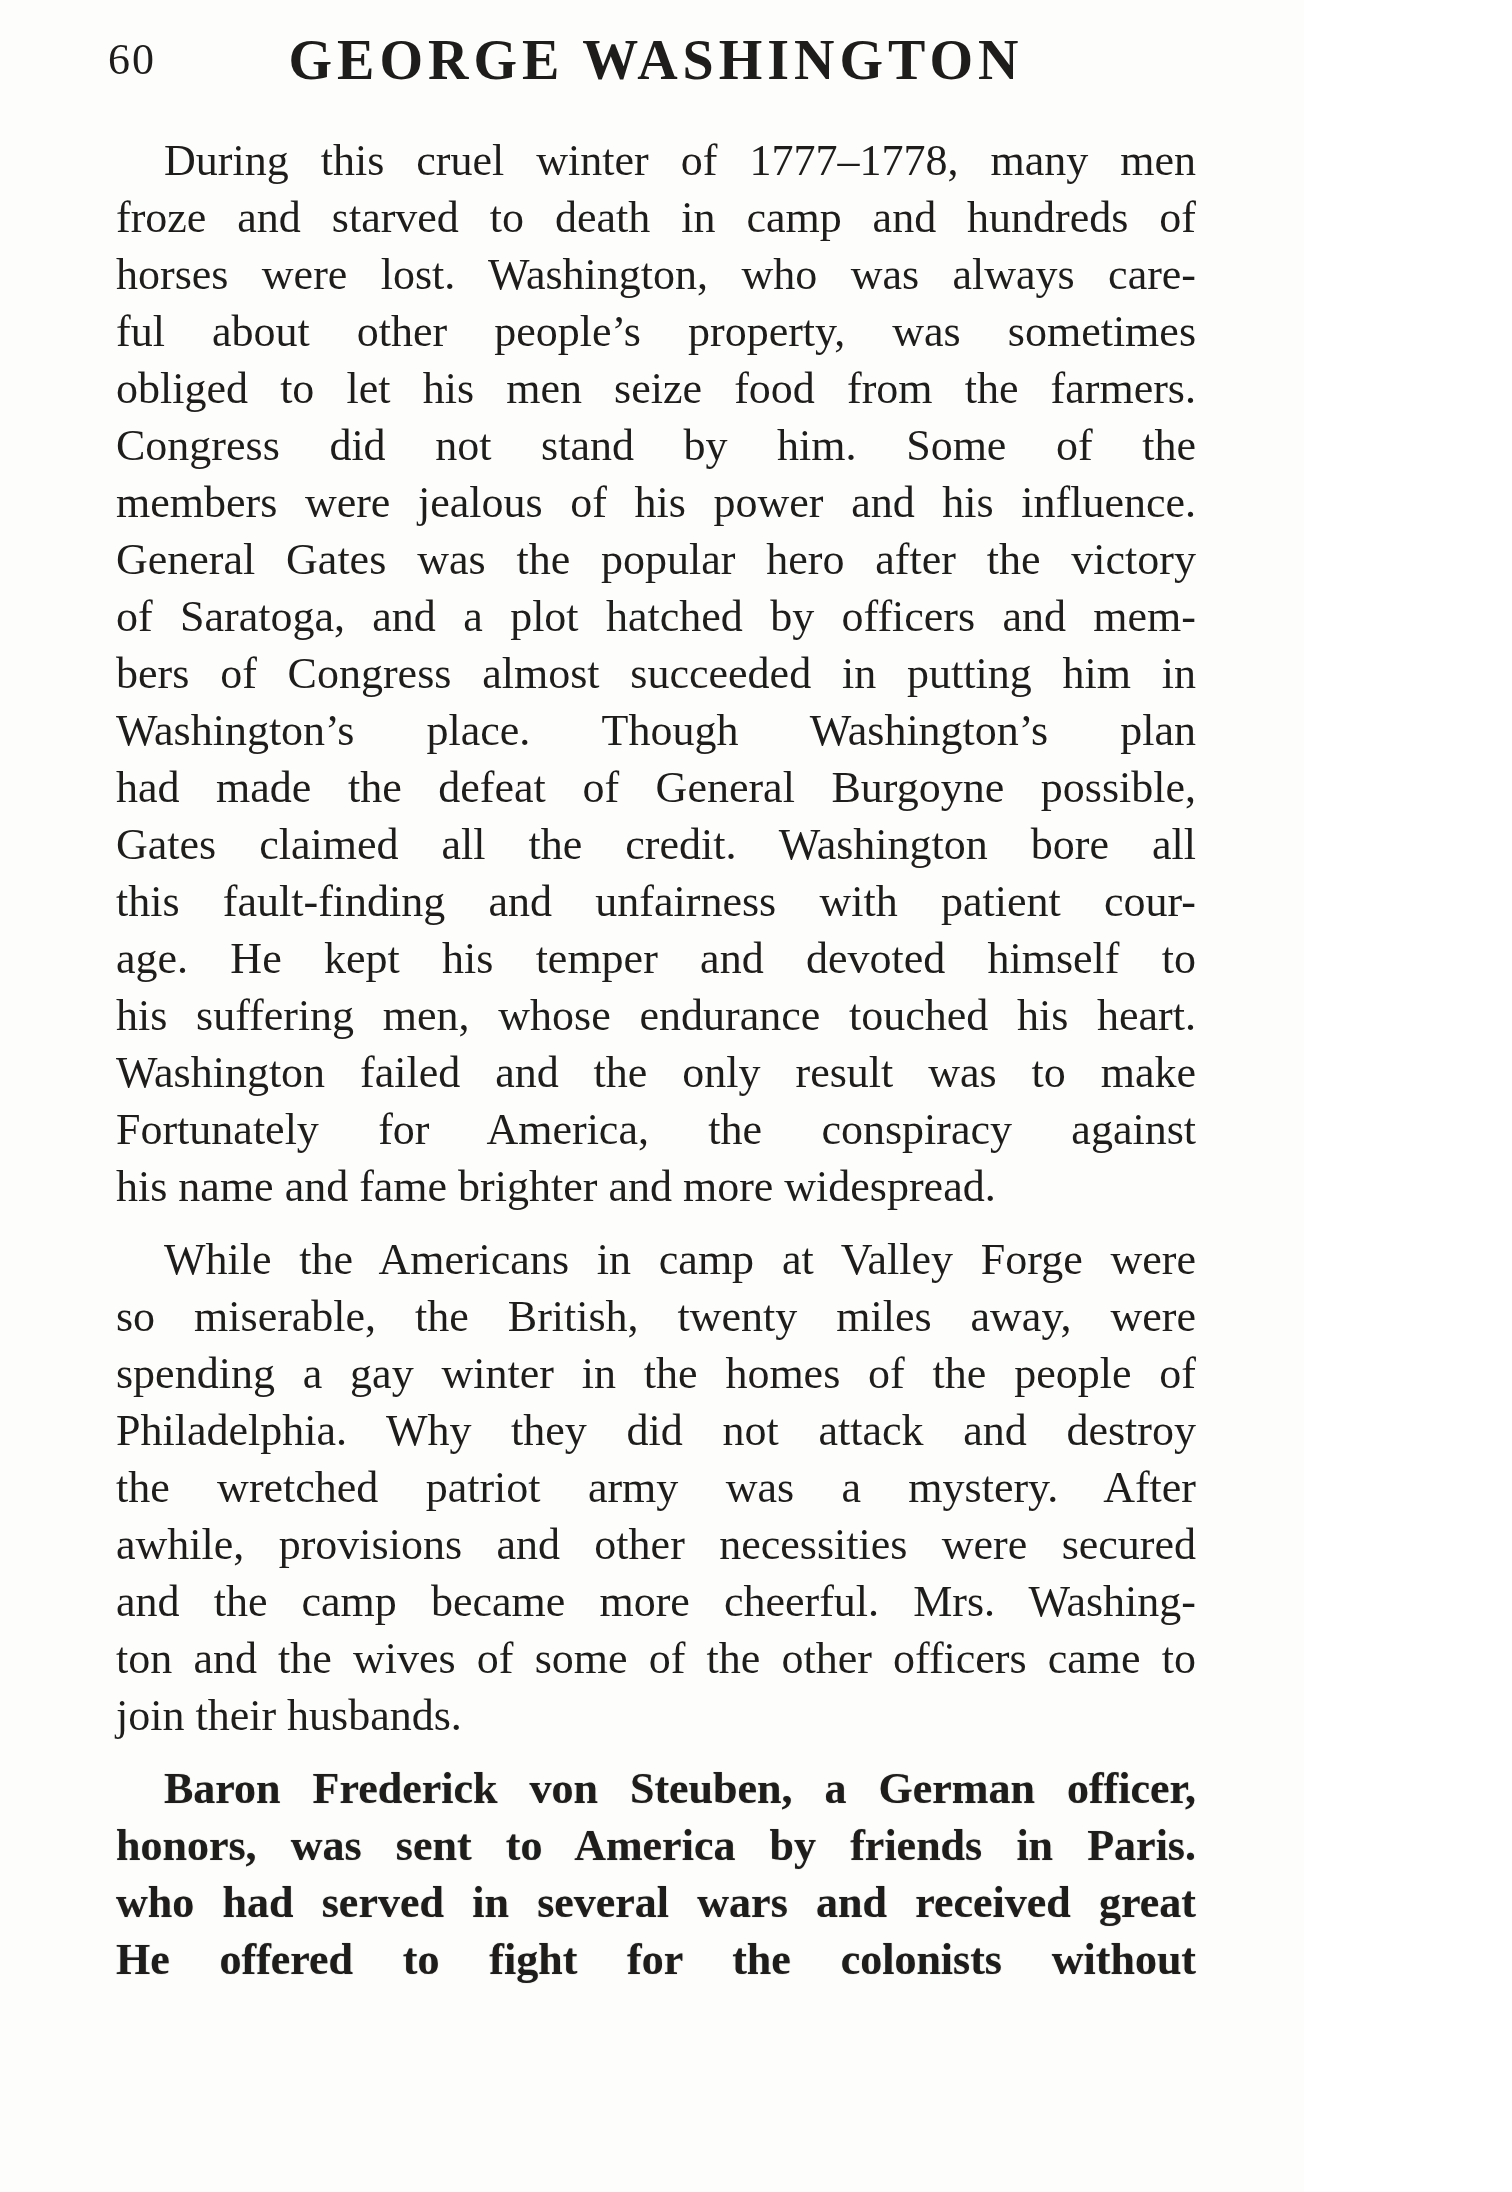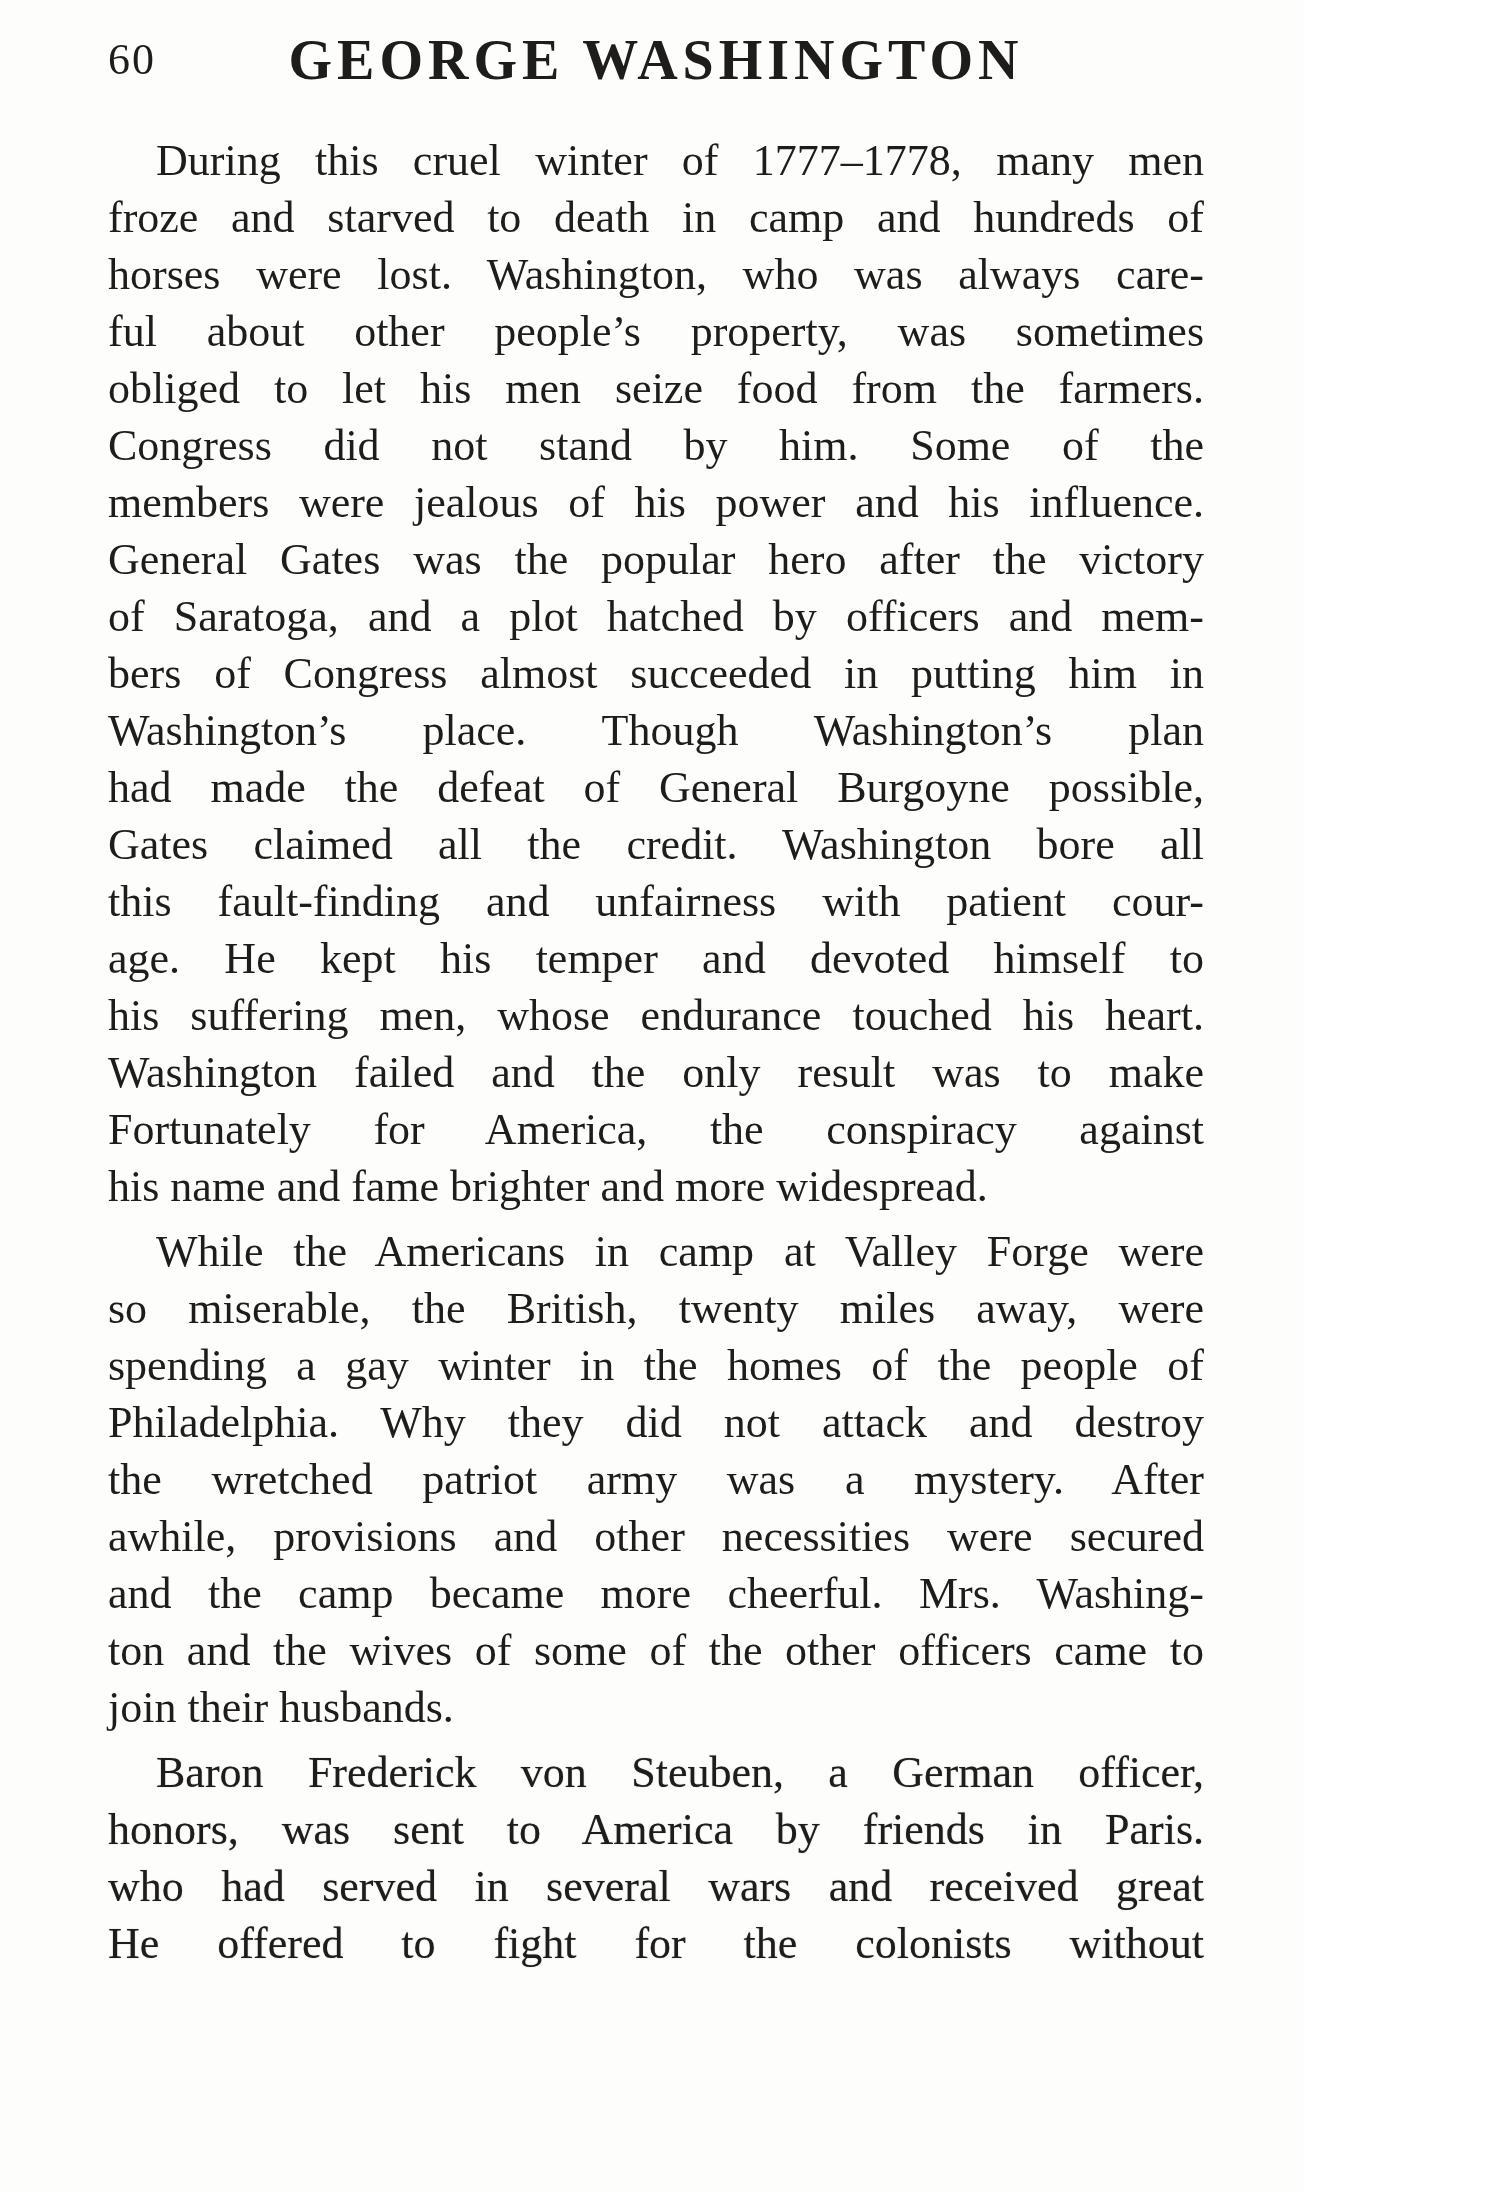--- a/index.html
+++ b/index.html
@@ -35,39 +35,40 @@
     text-align: center;
     font-size: 56px;
     line-height: 60px;
     font-weight: bold;
     letter-spacing: 5px;
   }
   .text-block {
     margin-top: 36px;
   }
   .paragraph {
-    margin: 8px;
+    margin: 16px;
     padding: 0;
   }
   .line {
     font-size: 44px;
     line-height: 57px;
     text-align: justify;
     text-align-last: justify;
     white-space: normal;
   }
   .line.indent {
     text-indent: 48px;
   }
   .line.no-justify {
     text-align-last: left;
   }
   
   .paragraph:last-child .line {
     text-shadow: 0 0 1px rgba(20, 18, 16, 0.45);
+    font-weight: bold;
   }
 </style>
 </head>
 <body>
 
 <div class="page">
   <header class="running-head">
     <span class="page-number">60</span>
     <span class="head-title">GEORGE WASHINGTON</span>
   </header>

